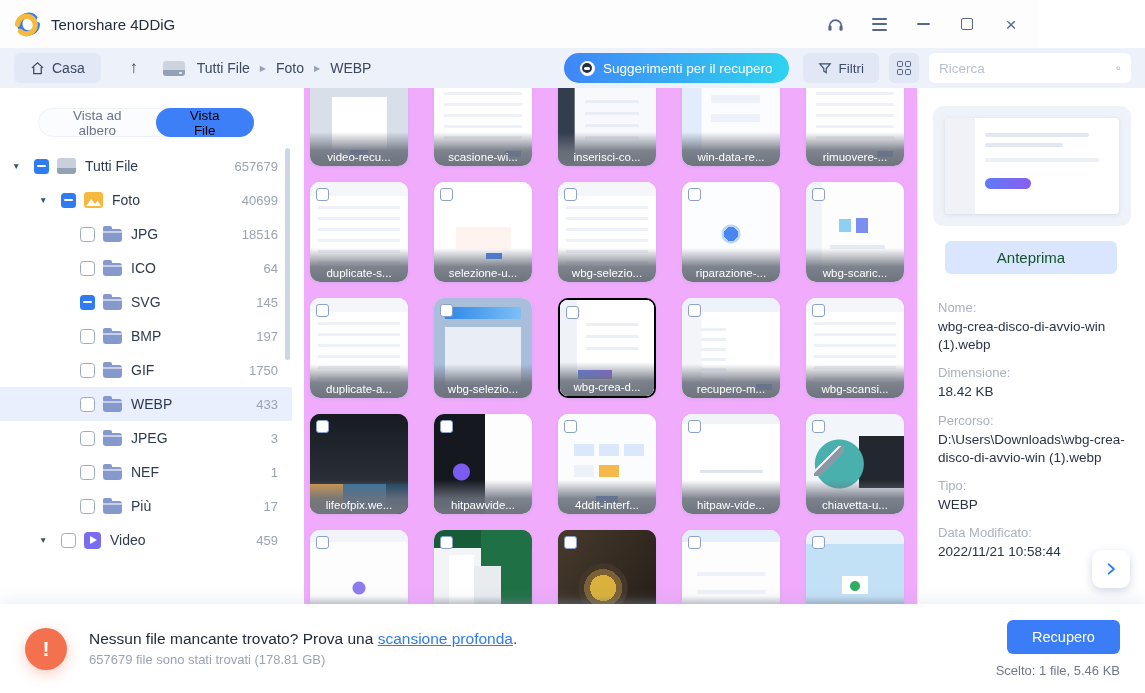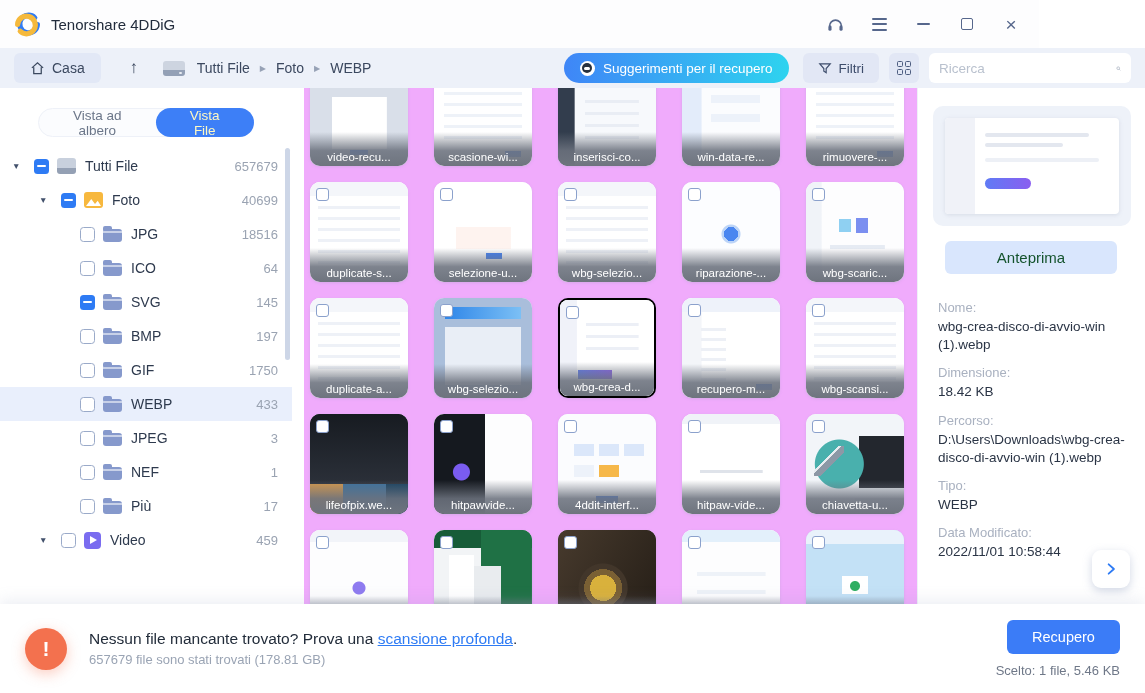--- a/index.html
+++ b/index.html
@@ -36,21 +36,21 @@
   .gicon { display:grid; grid-template-columns:6px 6px; gap:2.5px; }
   .gicon span { width:6px; height:6px; border:1.6px solid #4d5d80; border-radius:1.5px; }
   .search { margin-left:10px; width:202px; height:30px; background:#fff; border-radius:6px; display:flex; align-items:center; padding:0 10px; }
   .search input { border:none; outline:none; flex:1; font-size:13.5px; color:#3b485f; background:transparent; font-family:inherit; }
   .search input::placeholder { color:#b9c1ce; }
 
   
   .sidebar { position:absolute; left:0; top:88px; width:292px; height:516px; background:#fff; }
   .vtoggle { margin:20px auto 12px; width:216px; height:29px; background:#fbfcfe; border:1px solid #eef1f8; border-radius:15px; display:flex; align-items:center; justify-content:space-between; }
   .vt-left { background:none; border:none; color:#6b7689; font-size:13.5px; padding:0 14px; font-family:inherit; }
-  .vt-right { background:#3d7ff7; color:#fef9c3; border:none; border-radius:15px; height:29px; padding:0 22px; font-size:13.5px; margin-right:-1px; font-family:inherit; }
+  .vt-right { background:#3d7ff7; color:#000000; border:none; border-radius:15px; height:29px; padding:0 22px; font-size:13.5px; margin-right:-1px; font-family:inherit; }
   .tree { margin-top:4px; }
   .trow { display:flex; align-items:center; height:34px; padding-right:14px; font-size:14px; color:#2e3a4e; cursor:pointer; }
   .trow.active { background:#e9effc; }
   .lvl0 { padding-left:12px; } .lvl1 { padding-left:39px; } .lvl2 { padding-left:80px; }
   .caret { width:16px; flex:none; font-size:8.5px; color:#41506b; text-align:left; margin-right:6px; }
   .caret::before { content:"▼"; }
   .cb { width:15px; height:15px; border-radius:3.5px; flex:none; margin-right:8px; position:relative; }
   .cb.partial { background:#2e7bf4; }
   .cb.partial::after { content:""; position:absolute; left:3px; right:3px; top:6.5px; height:2px; background:#fff; border-radius:1px; }
   .cb.empty { background:#fff; border:1.5px solid #9aaac9; }
@@ -431,21 +431,21 @@
     <div class="fields">
       <div class="flabel">Nome:</div>
       <div class="fvalue">wbg-crea-disco-di-avvio-win (1).webp</div>
       <div class="flabel">Dimensione:</div>
       <div class="fvalue">18.42 KB</div>
       <div class="flabel">Percorso:</div>
       <div class="fvalue">D:\Users\Downloads\wbg-crea-disco-di-avvio-win (1).webp</div>
       <div class="flabel">Tipo:</div>
       <div class="fvalue">WEBP</div>
       <div class="flabel">Data Modificato:</div>
-      <div class="fvalue">2022/11/01 10:58:44</div>
+      <div class="fvalue">2022/11/21 10:58:44</div>
     </div>
     <button class="nextbtn">
       <svg width="14" height="14" viewBox="0 0 24 24" fill="none" stroke="#2e7bf4" stroke-width="3.2" stroke-linecap="round" stroke-linejoin="round">
           <path d="M8 4 L17 12 L8 20"></path>
         </svg>
     </button>
   </div>
 
   <div class="bottombar">
     <div class="alert">!</div>

